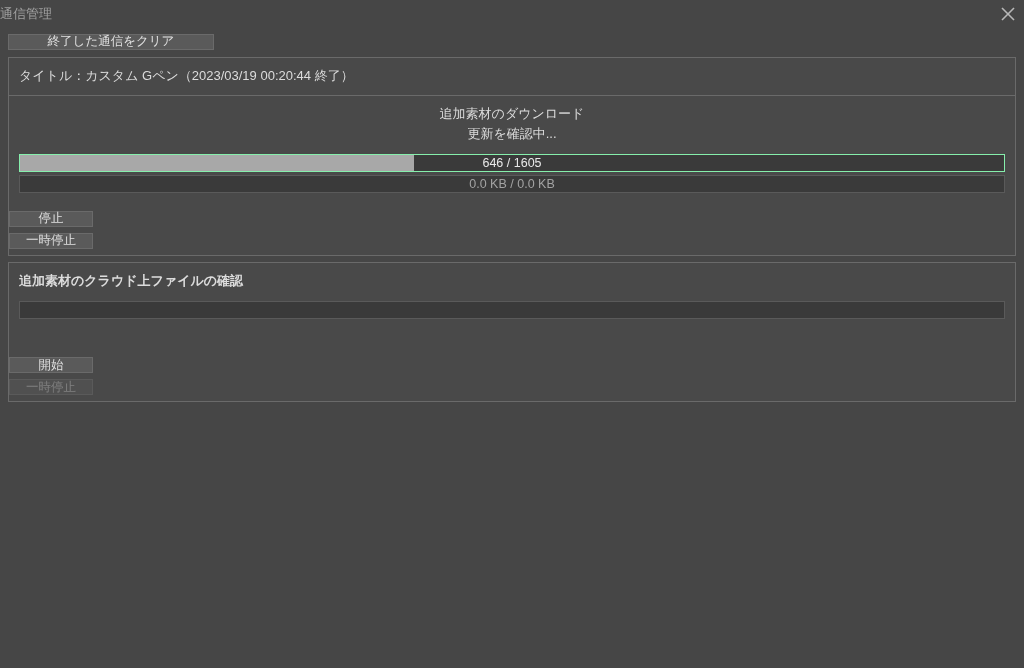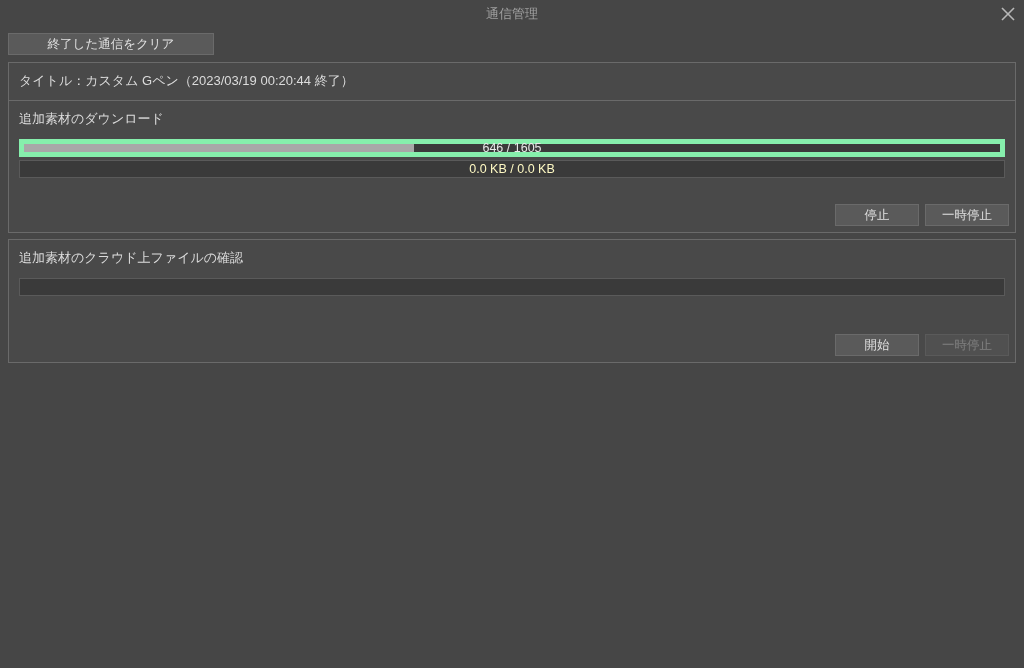--- a/index.html
+++ b/index.html
@@ -14,21 +14,20 @@
       font-family: "Meiryo", "MS PGothic", sans-serif;
       font-size: 13px;
       color: #d8d8d8;
       overflow: hidden;
       position: relative;
     }
     .titlebar {
       height: 28px;
       display: flex;
       align-items: center;
-      justify-content: center;
       position: relative;
       background: #464646;
     }
     .titlebar .title {
       color: #a0a0a0;
       font-size: 13px;
     }
     .close-icon {
       position: absolute;
       right: 8px;
@@ -42,21 +41,21 @@
       width: 16px;
       height: 16px;
     }
     .toolbar {
       padding: 5px 8px 7px 8px;
     }
     .btn {
       display: inline-flex;
       align-items: center;
       justify-content: center;
-      height: 22px;
+      height: 16px;
       padding: 0 12px;
       background: #5a5a5a;
       border: 1px solid #6a6a6a;
       color: #e0e0e0;
       font-size: 12.5px;
       cursor: pointer;
       font-family: inherit;
     }
     .btn-wide {
       width: 206px;
@@ -88,21 +87,21 @@
       height: 1px;
       background: #6a6a6a;
     }
     .progress-wrap {
       margin: 10px 0 3px 0;
     }
     .progress-bar {
       position: relative;
       height: 18px;
       background: #3a3a3a;
-      border: 5px solid #86efac;
+      border: 1px solid #86efac;
     }
     .progress-fill {
       position: absolute;
       left: 0;
       top: 0;
       bottom: 0;
       background: #a8a8a8;
     }
     .progress-text {
       position: absolute;
@@ -116,29 +115,30 @@
       color: #e8e8e8;
       font-size: 12.5px;
     }
     .speed-bar {
       height: 18px;
       background: #3a3a3a;
       border: 1px solid #5a5a5a;
       display: flex;
       align-items: center;
       justify-content: center;
-      color: #fef9c3;
+      color: #a3a3a3;
       font-size: 12.5px;
-      margin-bottom: 20px;
+      margin-bottom: 12px;
     }
     .btn-row {
       display: flex;
       justify-content: flex-end;
       gap: 6px;
       padding: 4px 6px 6px 0;
+      flex-direction: column;
     }
     .progress-empty {
       height: 18px;
       background: #3a3a3a;
       border: 1px solid #5a5a5a;
       margin: 10px 0 10px 0;
     }
     .spacer {
       height: 22px;
     }
@@ -161,38 +161,39 @@
 </div>
 
 <div class="content">
 
   <div class="panel">
     <div class="section">
       <div class="section-line">タイトル：カスタム Gペン（2023/03/19  00:20:44 終了）</div>
     </div>
     <div class="divider"></div>
 
-    <div class="section" style="padding-bottom:2px;">
+    <div class="section" style="padding-bottom:2px;text-align:center;">
       <div class="section-line">追加素材のダウンロード</div>
+      <div class="section-line">更新を確認中...</div>
       <div class="progress-wrap">
         <div class="progress-bar">
           <div class="progress-fill" id="p2fill" style="width: 40%;"></div>
           <div class="progress-text">646 / 1605</div>
         </div>
       </div>
       <div class="speed-bar">0.0 KB / 0.0 KB</div>
     </div>
     <div class="btn-row">
       <button class="btn btn-sm">停止</button>
       <button class="btn btn-sm">一時停止</button>
     </div>
   </div>
 
   <div class="panel">
-    <div class="section" style="padding-bottom:2px;">
+    <div class="section" style="padding-bottom:2px;font-weight:bold;">
       <div class="section-line">追加素材のクラウド上ファイルの確認</div>
       <div class="progress-empty"></div>
       <div class="spacer"></div>
     </div>
     <div class="btn-row">
       <button class="btn btn-sm">開始</button>
       <button class="btn btn-sm btn-disabled">一時停止</button>
     </div>
   </div>
 

